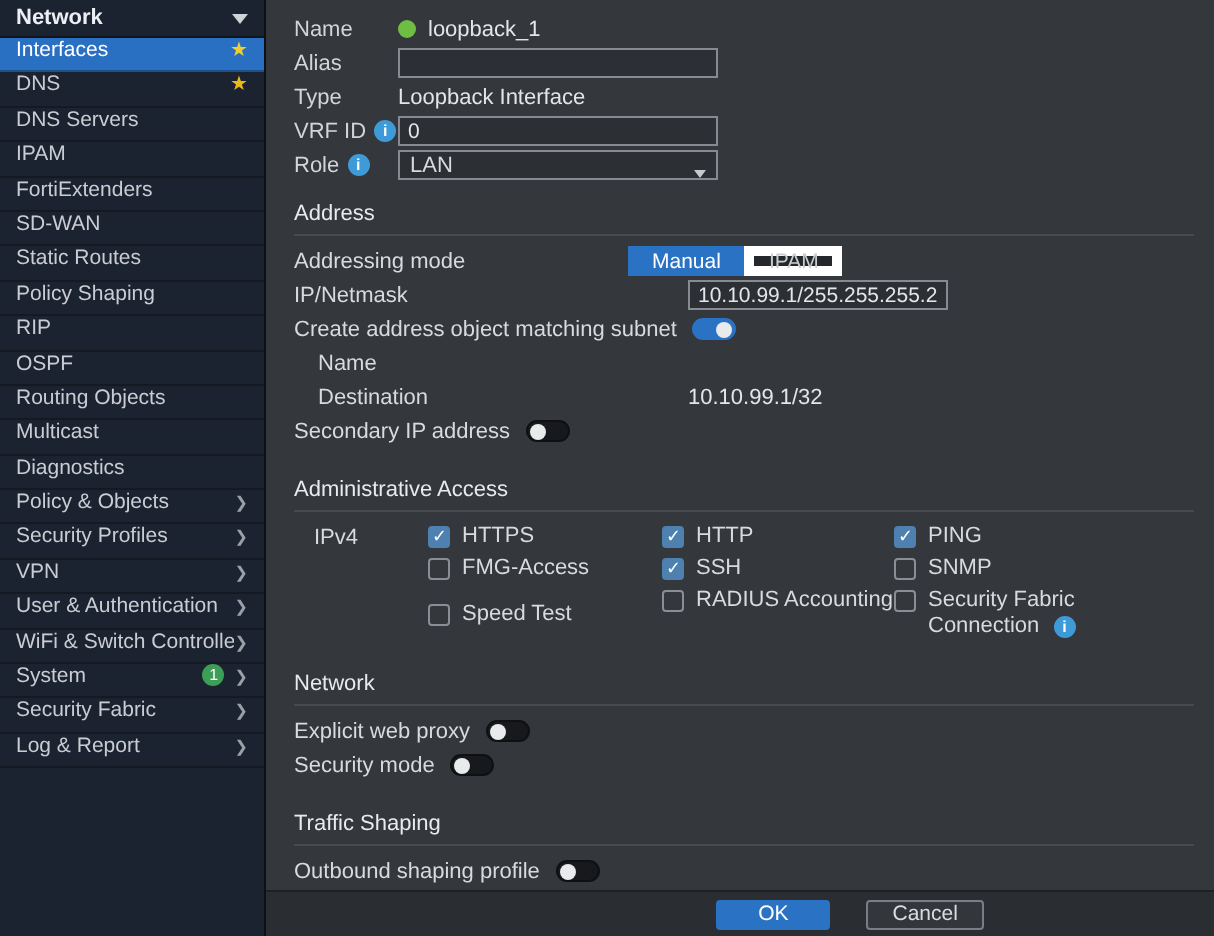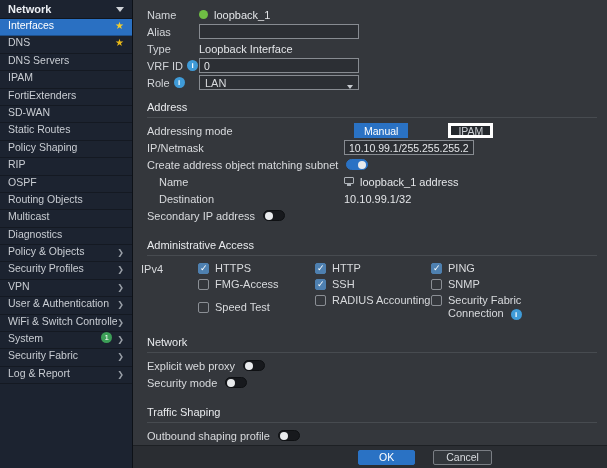--- a/index.html
+++ b/index.html
@@ -41,29 +41,29 @@
   .info { display: inline-block; width: 11px; height: 11px; border-radius: 50%; background: #3f9bd8; color: #fff; font-size: 8px; line-height: 11px; text-align: center; margin-left: 4px; font-weight: bold; flex-shrink: 0; }
   .info::after { content: "i"; }
   .dot-green { width: 9px; height: 9px; border-radius: 50%; background: #6fbe44; margin-right: 6px; flex-shrink: 0; }
   .host-icon { display: inline-block; width: 10px; height: 7px; border: 1px solid #aeb3b9; border-radius: 1px; margin-right: 6px; margin-top: -3px; position: relative; flex-shrink: 0; }
   .host-icon::after { content: ""; position: absolute; left: 2px; width: 4px; bottom: -3px; height: 2px; background: #aeb3b9; }
 
   .sec { margin: 10px 10px 4px 14px; padding-bottom: 4px; border-bottom: 1px solid #474b50; color: #e8eaed; }
   .sec.gap-lg { margin-top: 15px; }
 
   .segment { display: flex; }
-  .seg { height: 15px; padding: 0 7px; display: flex; align-items: center; background: #24282d; color: #c9cdd2; border: 3px solid #ffffff; cursor: pointer; font-size: 10.5px; margin-left: 40px; }
+  .seg { height: 15px; padding: 0 7px; display: flex; align-items: center; background: #24282d; color: #c9cdd2; border: 5px solid #ffffff; cursor: pointer; font-size: 10.5px; }
   .seg.selected { background: #2a72c4; border-color: #2a72c4; color: #fff; }
 
   .toggle { width: 22px; height: 11px; border-radius: 6px; background: #17191d; border: 1px solid #0e1013; position: relative; display: inline-block; margin-left: 8px; cursor: pointer; flex-shrink: 0; }
   .toggle::after { content: ""; position: absolute; width: 8px; height: 8px; border-radius: 50%; background: #e8eaec; top: 0.5px; left: 1px; }
   .toggle.on { background: #2a72c4; border-color: #2a72c4; }
   .toggle.on::after { left: auto; right: 1px; }
 
-  .admin-row { display: flex; align-items: flex-start; padding-left: 8px; margin-top: 2px; }
+  .admin-row { display: flex; align-items: flex-start; padding-left: 24px; margin-top: 2px; }
   .lbl-ipv4 { width: 57px; padding-top: 1px; flex-shrink: 0; }
   .cbcol { display: flex; flex-direction: column; }
   .c1 { width: 117px; } .c2 { width: 116px; } .c3 { width: 155px; }
   .cbitem { display: flex; align-items: flex-start; min-height: 15px; margin-bottom: 1px; }
   .cbitem.gap-top { margin-top: 7px; }
   .cb { width: 11px; height: 11px; border: 1px solid #8b8f95; border-radius: 2px; display: inline-block; margin-right: 6px; margin-top: 1px; background: transparent; position: relative; cursor: pointer; flex-shrink: 0; }
   .cb.checked { background: #4e80b0; border-color: #4e80b0; }
   .cb.checked::after { content: "✓"; color: #fff; font-size: 9px; position: absolute; left: 1px; top: -1.5px; }
   .cb-label { line-height: 13px; }
   .wrap-label { display: inline; width: 86px; }
@@ -216,24 +216,20 @@
       <input class="tinput w130" type="text" value="10.10.99.1/255.255.255.255" style="">
     </div>
 
     <div class="row">
       <span>Create address object matching subnet</span>
       <span class="toggle on"></span>
     </div>
 
     <div class="row indent">
       <span class="lbl-sub">Name</span>
-      <span class="val">
-        <span class="host-icon"></span>
-        <span>loopback_1 address</span>
-      </span>
     </div>
 
     <div class="row indent">
       <span class="lbl-sub">Destination</span>
       <span class="val">10.10.99.1/32</span>
     </div>
 
     <div class="row">
       <span>Secondary IP address</span>
       <span class="toggle"></span>

